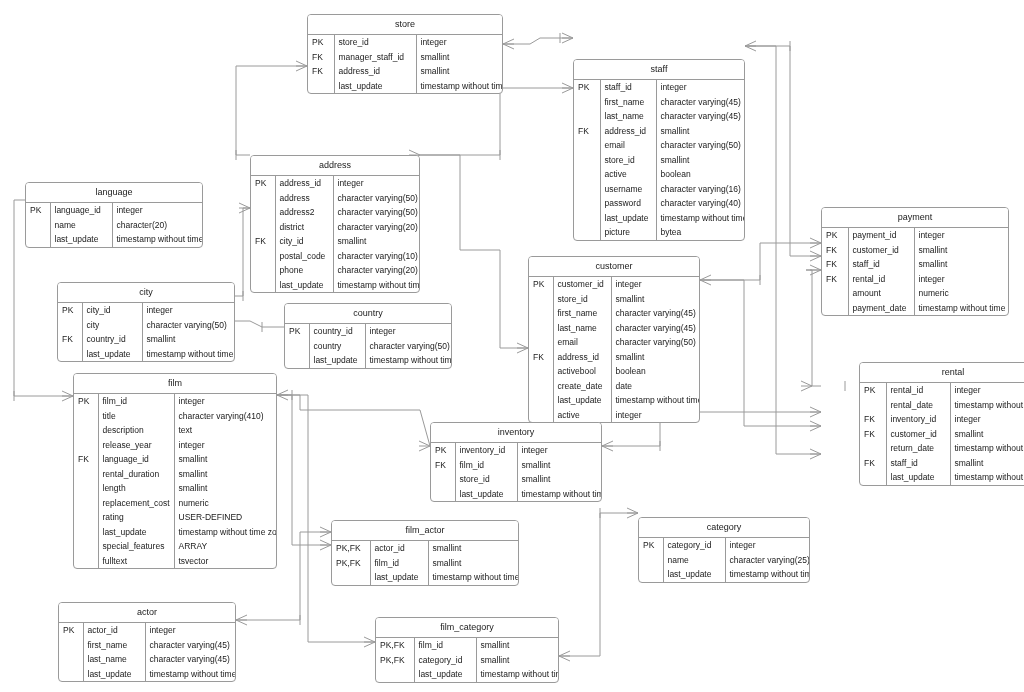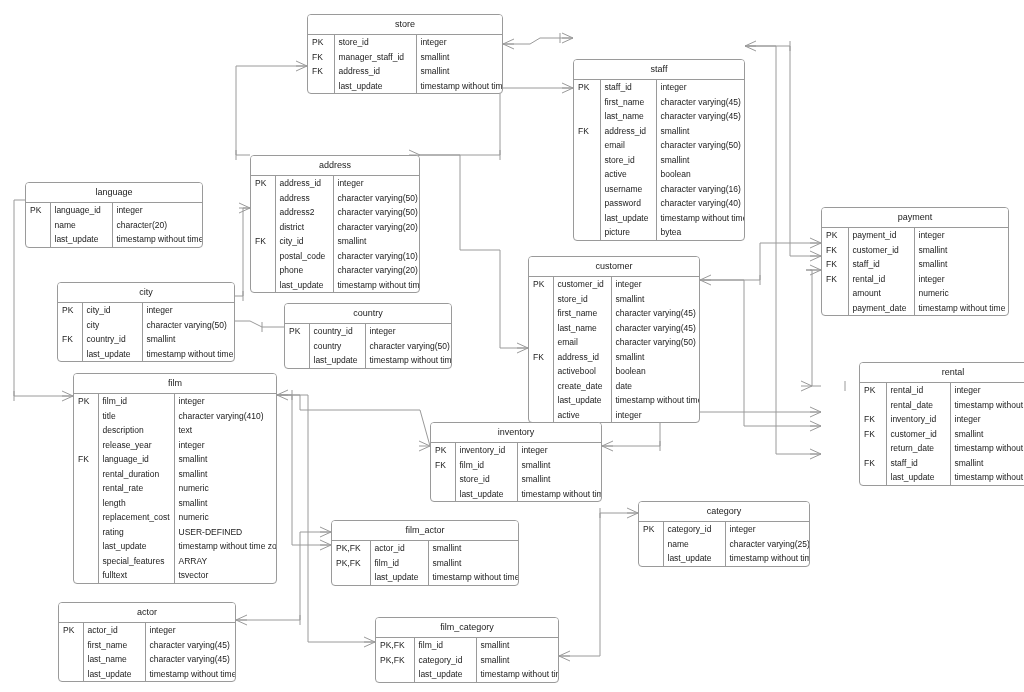--- a/index.html
+++ b/index.html
@@ -672,25 +672,20 @@
               <td class="c-name">language_id</td>
               <td class="c-type">smallint</td>
             </tr>
             <tr class="attr-row">
               <td class="c-key"></td>
               <td class="c-name">rental_duration</td>
               <td class="c-type">smallint</td>
             </tr>
             <tr class="attr-row">
               <td class="c-key"></td>
-              <td class="c-name">rental_rate</td>
-              <td class="c-type">numeric</td>
-            </tr>
-            <tr class="attr-row">
-              <td class="c-key"></td>
               <td class="c-name">length</td>
               <td class="c-type">smallint</td>
             </tr>
             <tr class="attr-row">
               <td class="c-key"></td>
               <td class="c-name">replacement_cost</td>
               <td class="c-type">numeric</td>
             </tr>
             <tr class="attr-row">
               <td class="c-key"></td>
@@ -740,21 +735,21 @@
               <td class="c-type">smallint</td>
             </tr>
             <tr class="attr-row">
               <td class="c-key"></td>
               <td class="c-name">last_update</td>
               <td class="c-type">timestamp without time zone</td>
             </tr>
           </tbody>
         </table>
       </div>
-      <div class="entity" style="left: 638px; top: 501px; width: 172px;">
+      <div class="entity" style="left: 638px; top: 517px; width: 172px;">
         <div class="entity-title">category</div>
         <table class="attr-table">
           <colgroup>
             <col style="width: 24px;">
             <col style="width: 62px;">
             <col style="width: 86px;">
           </colgroup>
           <tbody>
             <tr class="attr-row">
               <td class="c-key">PK</td>

